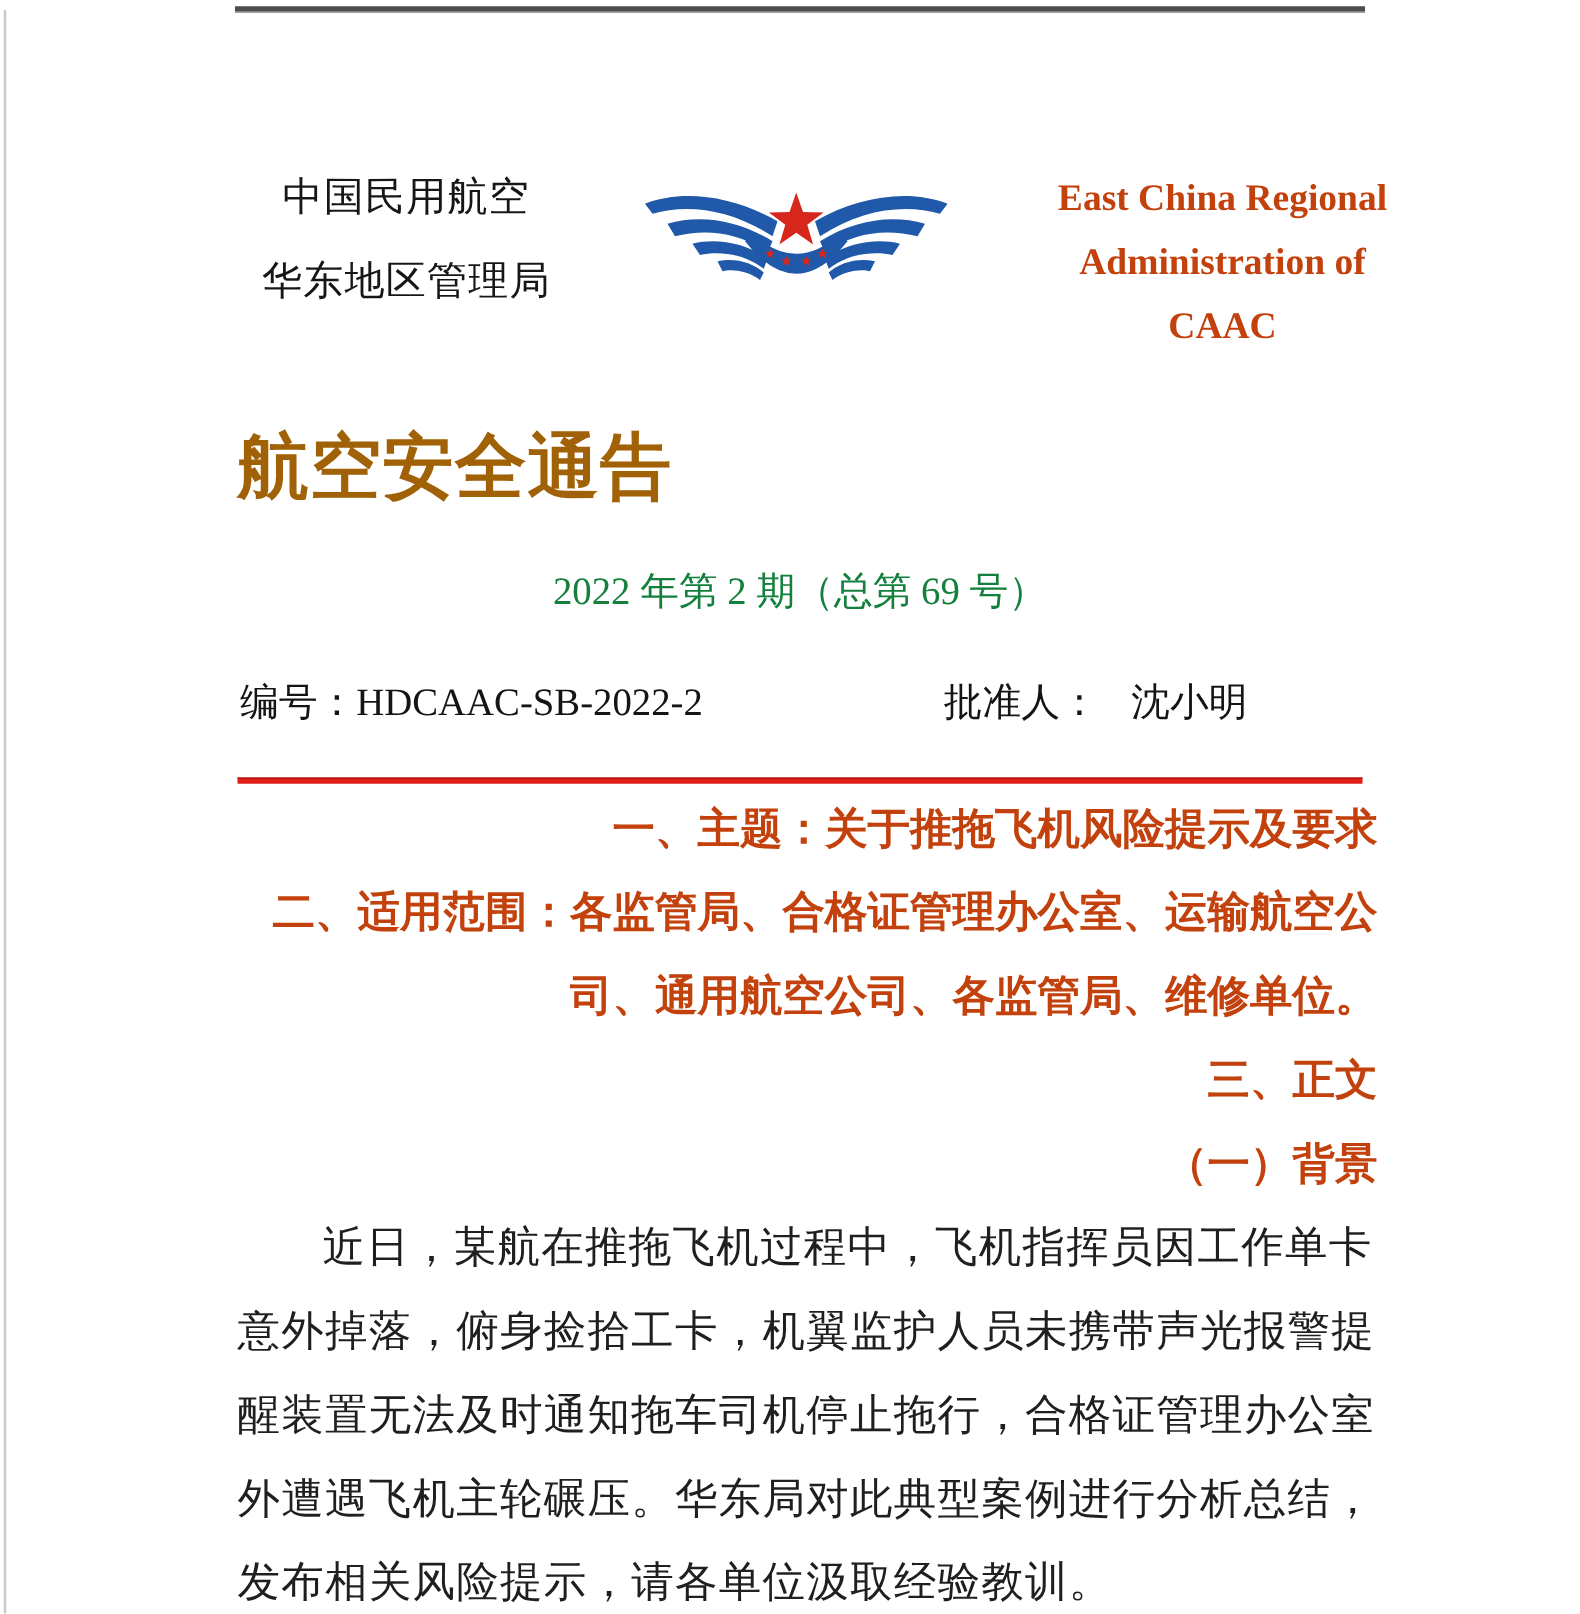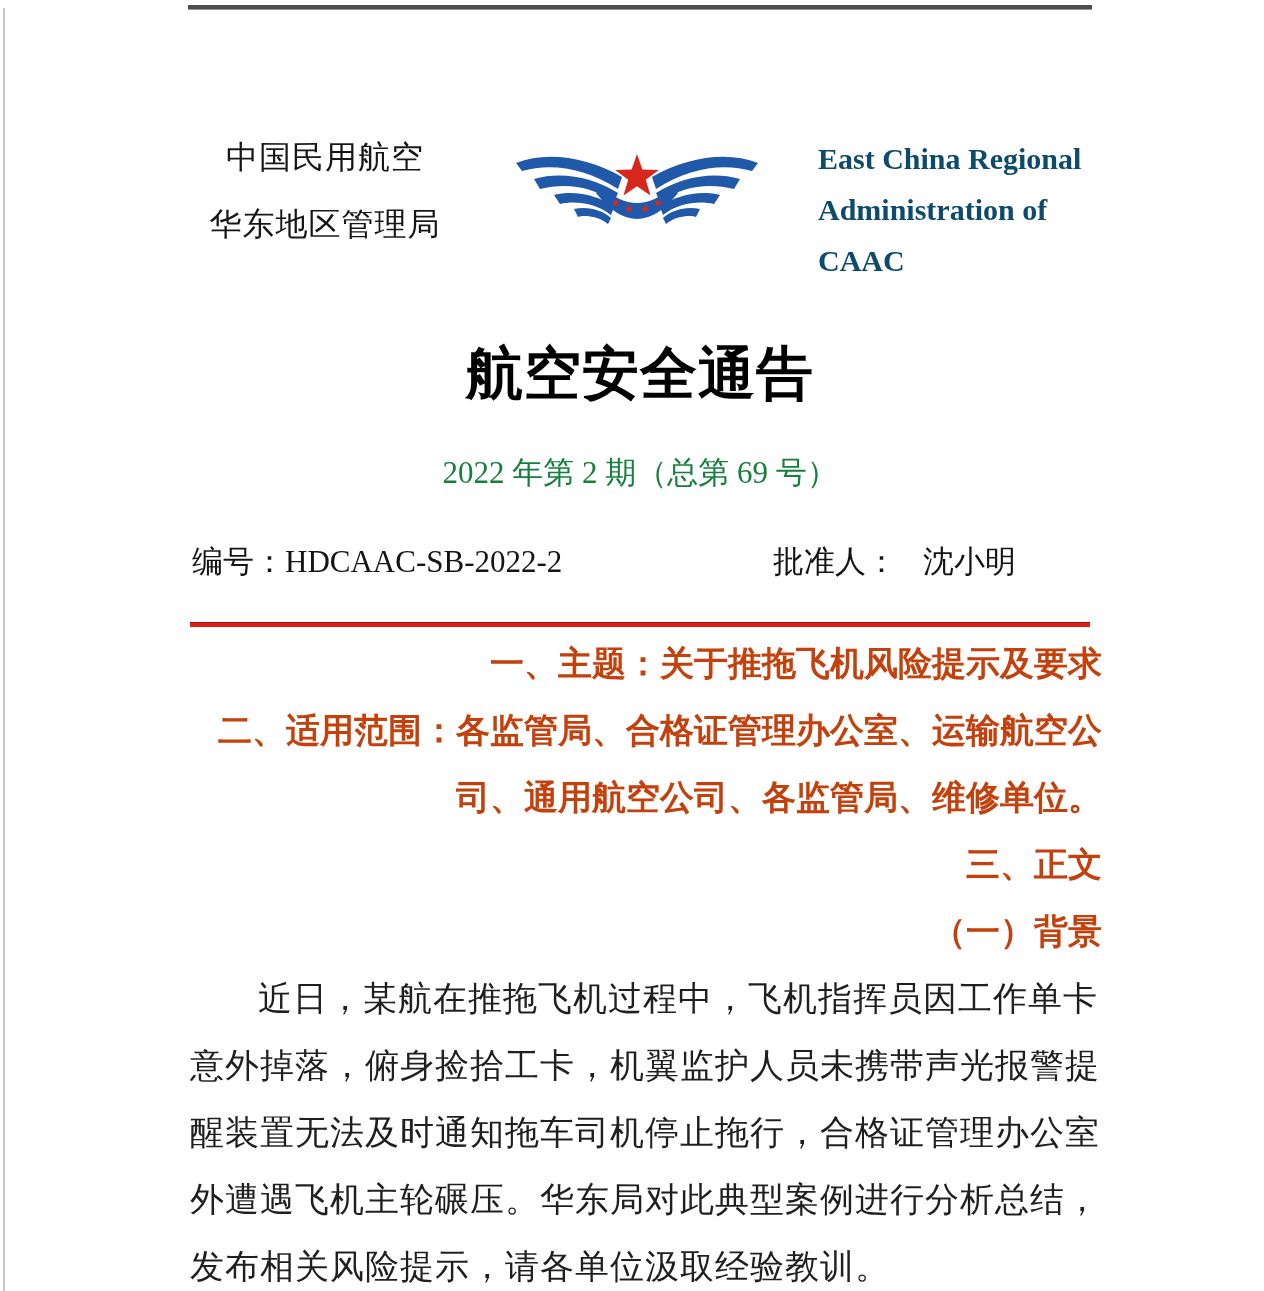--- a/index.html
+++ b/index.html
@@ -51,37 +51,38 @@
     left: 512px;
     top: 147px;
     width: 250px;
     height: 85px;
   }
   .org-en {
     position: absolute;
     left: 818px;
     top: 133px;
     width: 320px;
+    text-align: center;
     font-weight: bold;
     font-size: 30px;
     line-height: 51px;
-    color: #0c4a6e;
+    color: #c2410c;
     font-family: "Liberation Serif", "DejaVu Serif", serif;
   }
   .doc-title {
     position: absolute;
     top: 336px;
     left: 190px;
     width: 900px;
-    text-align: center;
+    text-align: left;
     font-family: "Liberation Sans", "DejaVu Sans", sans-serif;
     font-weight: 700;
     font-size: 57px;
     letter-spacing: 1px;
-    color: #000000;
+    color: #a16207;
     white-space: nowrap;
   }
   .issue-line {
     position: absolute;
     top: 452px;
     left: 190px;
     width: 900px;
     text-align: center;
     font-size: 31px;
     color: #15803d;
@@ -91,21 +92,21 @@
     position: absolute;
     top: 541px;
     left: 190px;
     width: 900px;
     height: 40px;
     font-size: 31px;
     color: #141414;
     white-space: nowrap;
   }
   .meta-row .doc-no-group { position: absolute; left: 2px; top: 0; }
-  .meta-row .approver-group { position: absolute; left: 583px; top: 0; font-family: Liberation Mono, monospace; }
+  .meta-row .approver-group { position: absolute; left: 565px; top: 0; font-family: Liberation Mono, monospace; }
   .meta-row .wide-gap { display: inline-block; width: 26px; }
   .red-rule {
     position: absolute;
     top: 622px;
     left: 190px;
     width: 900px;
     height: 4px;
     background: #e01d18;
     border-top: 1px solid #a81410;
   }

